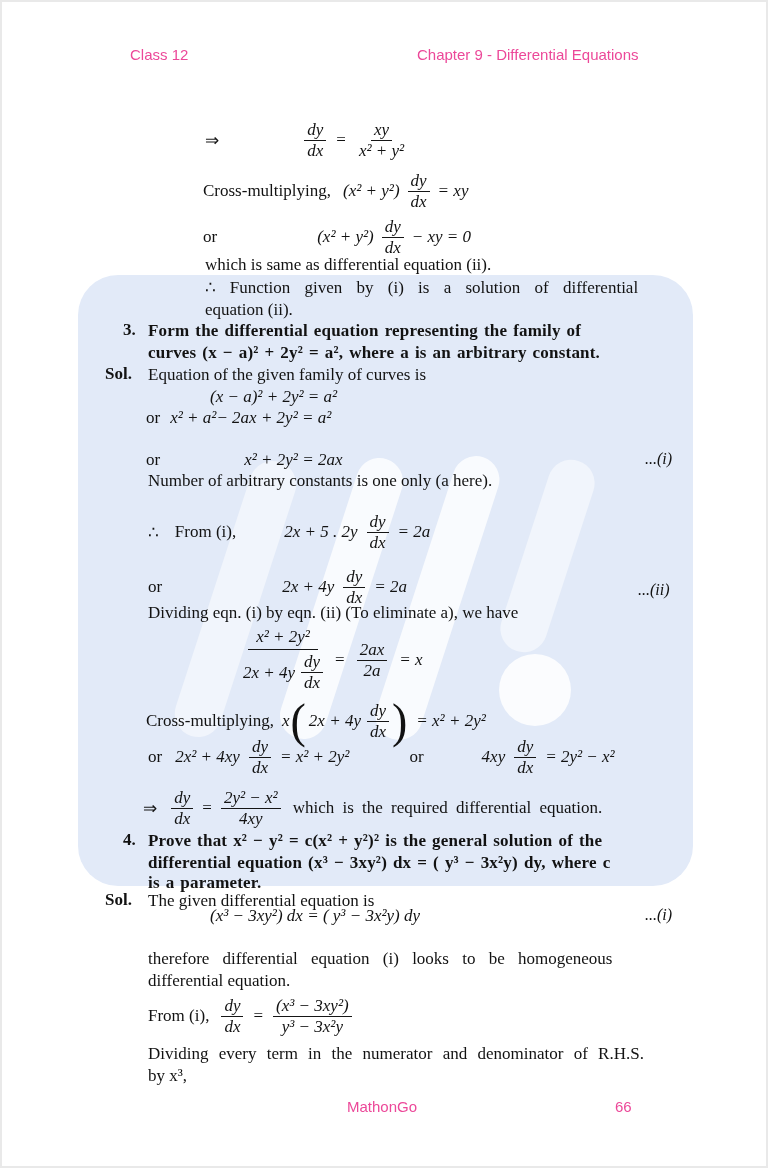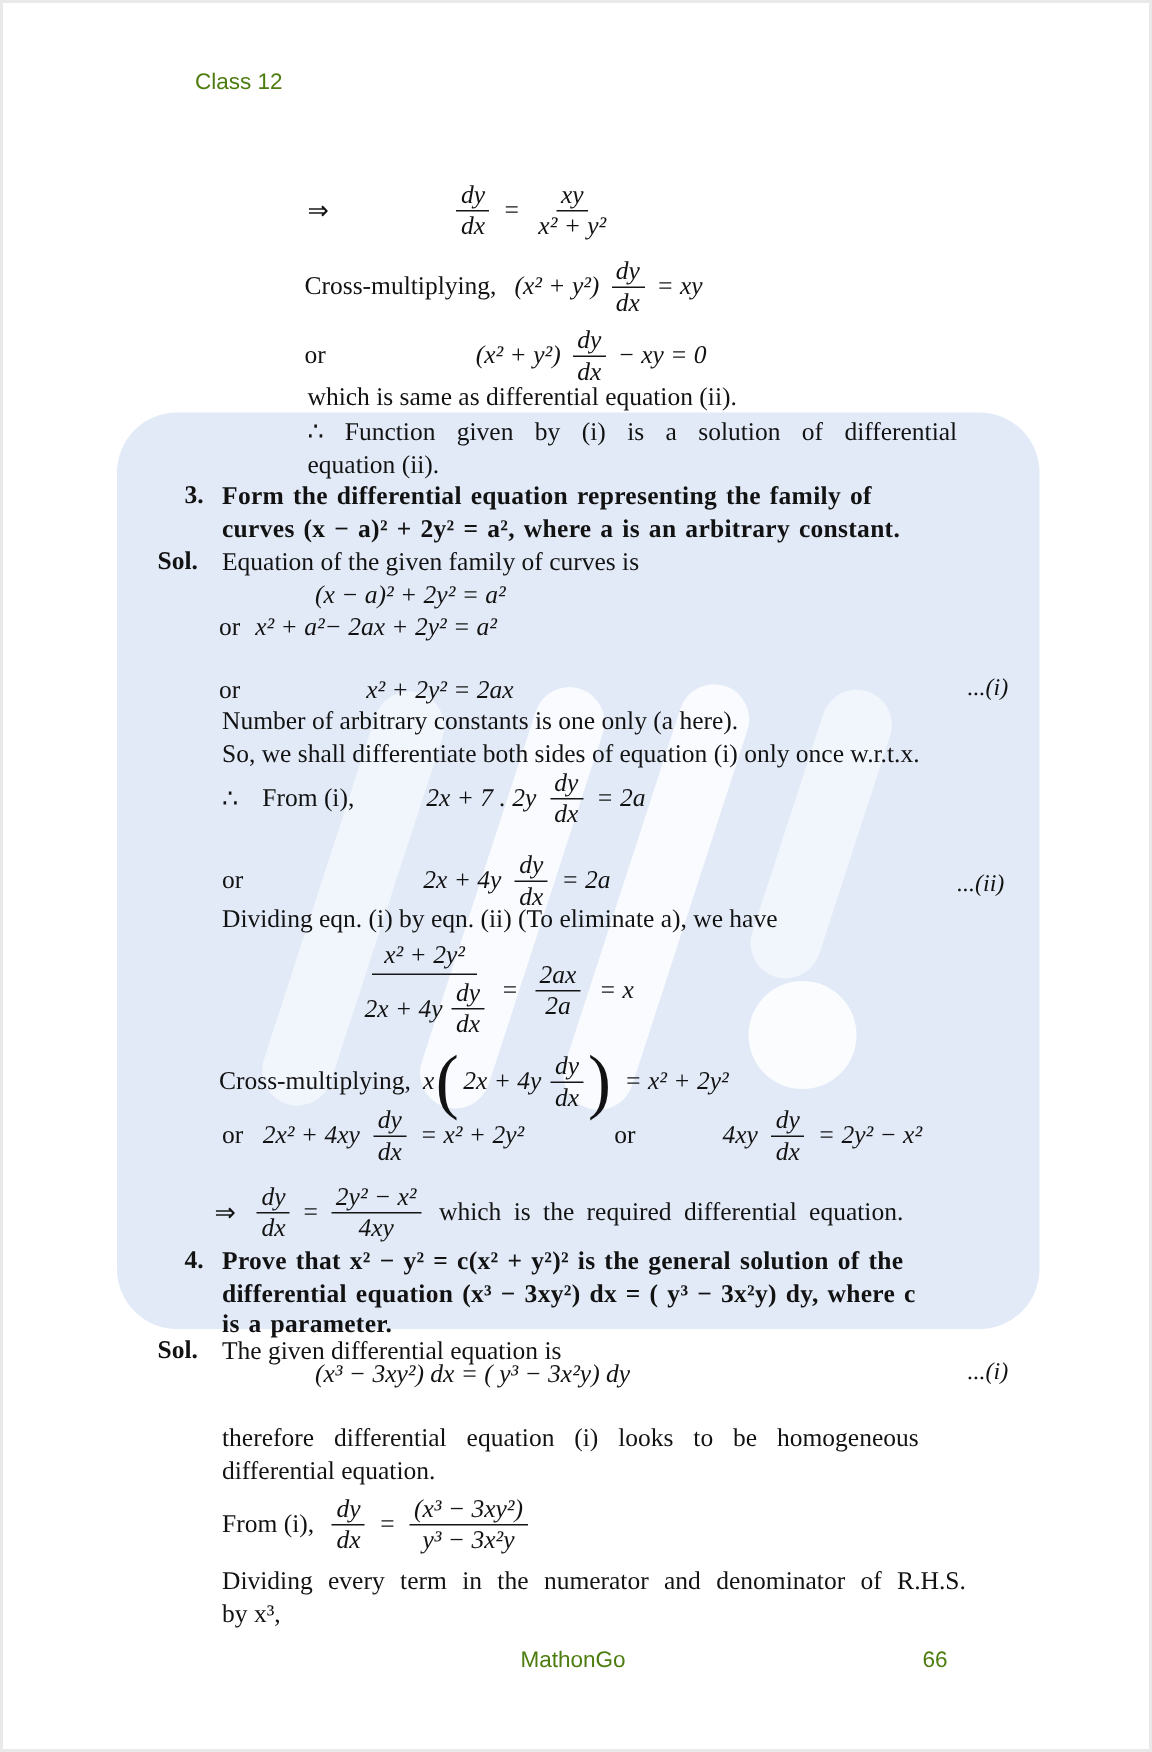--- a/index.html
+++ b/index.html
@@ -11,21 +11,21 @@
   
   .panel{
     position:absolute;left:78px;top:275px;width:615px;height:611px;
     background:#e2eaf8;border-radius:40px;z-index:0;
   }
   
   .wm{position:absolute;background:#fff;z-index:1;}
   .wm.bar{width:47px;border-radius:24px;transform:rotate(18deg);}
   .wm.dot{border-radius:50%;}
   
-  .hf{position:absolute;font-family:"Liberation Sans",sans-serif;font-size:15px;color:#4d7c0f;white-space:pre;}
+  .hf{position:absolute;font-family:"Liberation Sans",sans-serif;font-size:15px;color:#ec4899;white-space:pre;}
   
   .row{position:absolute;display:flex;align-items:center;white-space:pre;z-index:2;font-size:17px;}
   .trow{position:absolute;white-space:pre;z-index:2;font-size:17px;line-height:21px;}
   .m{font-style:italic;}
   .t{font-style:normal;}
   .b{font-weight:bold;letter-spacing:.2px;word-spacing:1.5px;}
   .qnum{position:absolute;font-weight:bold;z-index:2;font-size:17px;}
   .sol{position:absolute;font-weight:bold;z-index:2;font-size:17px;}
   .tag{position:absolute;font-style:italic;z-index:2;font-size:16px;}
   .fr{display:inline-flex;flex-direction:column;align-items:center;font-style:italic;line-height:1.05;}
@@ -43,20 +43,21 @@
 <div class="page">
 
   <div class="panel"></div>
   <div class="wm bar" style="left:212px;top:455px;height:288px;opacity:.5;"></div>
   <div class="wm bar" style="left:318px;top:452px;height:293px;opacity:.8;"></div>
   <div class="wm bar" style="left:414px;top:450px;height:296px;opacity:.8;"></div>
   <div class="wm bar" style="left:524px;top:456px;height:200px;opacity:.5;"></div>
   <div class="wm dot" style="left:499px;top:654px;width:72px;height:72px;opacity:.85;"></div>
 
   <div class="hf" style="left:130px;top:46px;">Class 12</div>
+  <div class="hf" style="left:417px;top:46px;">Chapter 9 - Differential Equations</div>
 
   <div class="row" style="left:205px;top:112px;height:56px;">
     <span class="t">⇒</span>
     <span class="fr" style="margin-left:85px;"><span class="n">dy</span><span class="d">dx</span></span>
     <span class="t" style="margin-left:10px;">=</span>
     <span class="fr" style="margin-left:10px;"><span class="n">xy</span><span class="d">x² + y²</span></span>
   </div>
 
   <div class="row" style="left:203px;top:166px;height:50px;">
     <span class="t">Cross-multiplying,</span>
@@ -80,26 +81,25 @@
   <div class="trow b" style="left:148px;top:320px;">Form the differential equation representing the family of</div>
   <div class="trow b" style="left:148px;top:342px;">curves (x − a)² + 2y² = a², where a is an arbitrary constant.</div>
   <div class="sol" style="left:105px;top:364px;">Sol.</div>
   <div class="trow" style="left:148px;top:364px;">Equation of the given family of curves is</div>
 
   <div class="trow m" style="left:210px;top:386px;">(x − a)² + 2y² = a²</div>
   <div class="trow" style="left:146px;top:407px;"><span class="t">or</span><span class="m" style="margin-left:10px;">x² + a²− 2ax + 2y² = a²</span></div>
   <div class="trow" style="left:146px;top:449px;"><span class="t">or</span><span class="m" style="margin-left:84px;">x² + 2y² = 2ax</span></div>
   <div class="tag" style="left:645px;top:450px;">...(i)</div>
   <div class="trow" style="left:148px;top:470px;">Number of arbitrary constants is one only (a here).</div>
-  <div class="trow" style="left:148px;top:492px;">So, we shall differentiate both sides of equation (i) only once w.r.t.x.</div>
 
   <div class="row" style="left:148px;top:506px;height:52px;">
     <span class="t">∴</span>
     <span class="t" style="margin-left:16px;">From (i),</span>
-    <span class="m" style="margin-left:48px;">2x + 7 . 2y</span>
+    <span class="m" style="margin-left:48px;">2x + 5 . 2y</span>
     <span class="fr" style="margin-left:9px;"><span class="n">dy</span><span class="d">dx</span></span>
     <span class="m" style="margin-left:9px;">= 2a</span>
   </div>
 
   <div class="row" style="left:148px;top:561px;height:52px;">
     <span class="t">or</span>
     <span class="m" style="margin-left:120px;">2x + 4y</span>
     <span class="fr" style="margin-left:9px;"><span class="n">dy</span><span class="d">dx</span></span>
     <span class="m" style="margin-left:9px;">= 2a</span>
   </div>

